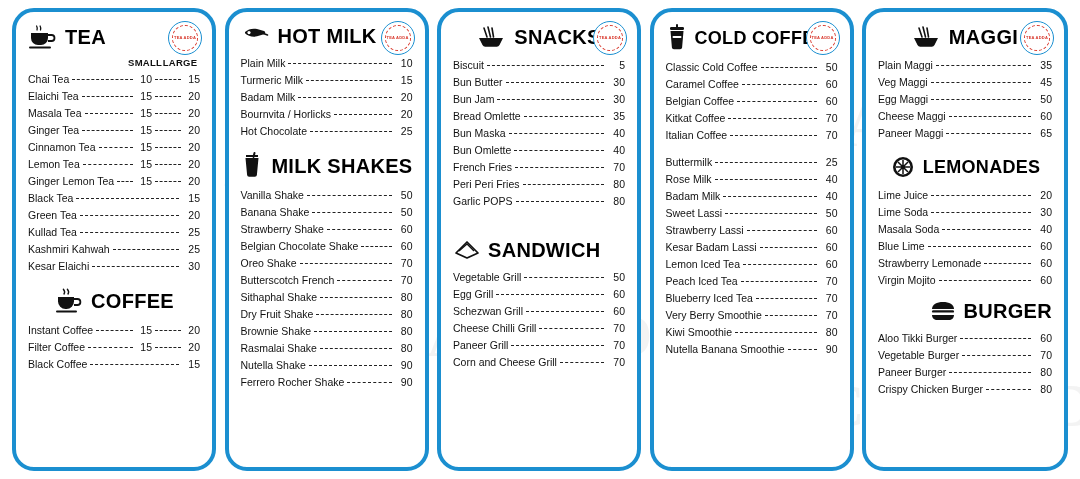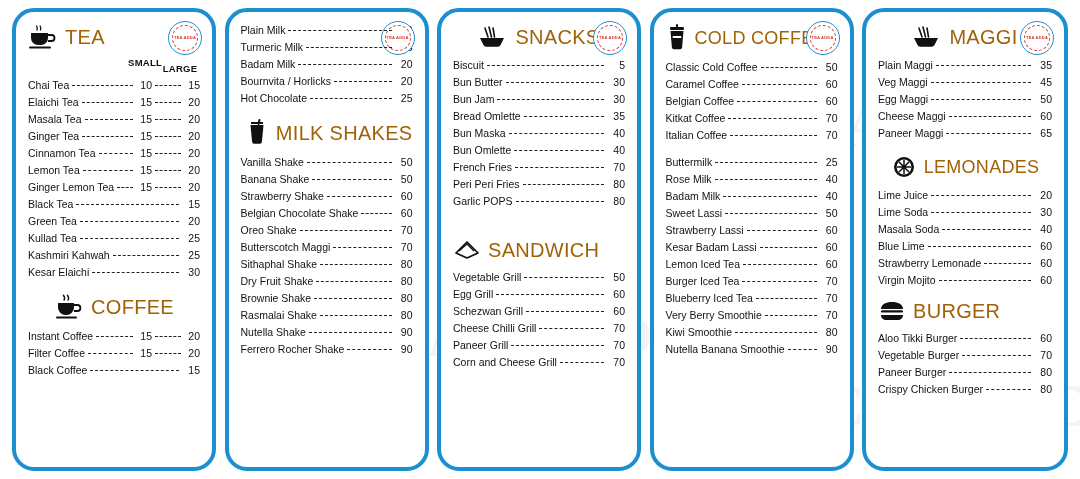--- a/index.html
+++ b/index.html
@@ -67,39 +67,39 @@
 
   .section-head {
     display: flex;
     align-items: center;
     gap: 7px;
     margin: 2px 0 7px 0;
   }
   .section-head .icon { flex: 0 0 auto; display: block; }
   .section-title {
     font-family: "Liberation Sans", sans-serif;
-    font-weight: normal;
+    font-weight: bold;
     font-size: 20px;
-    color: #a16207;
+    color: #000000;
     letter-spacing: .3px;
     white-space: nowrap;
   }
   .section-title.sm { font-size: 18px; }
 
   .colhead {
     display: flex;
     justify-content: flex-end;
     font-size: 9.5px;
     font-weight: bold;
     color: #111;
     margin: 0 2px 3px 0;
     letter-spacing: .3px;
   }
   .colhead .c1 { width: 34px; text-align: center; }
-  .colhead .c2 { width: 36px; text-align: center; margin-top: 6px; }
+  .colhead .c2 { width: 36px; text-align: center; }
 
   .items { margin: 0; padding: 0; list-style: none; }
   .row {
     display: flex;
     align-items: baseline;
     font-size: 10.5px;
     color: #111;
     line-height: 1.62;
     white-space: nowrap;
   }
@@ -267,20 +267,28 @@
     </ul>
   </div>
 
   <div class="panel">
     <div class="seal">
       <div class="seal-ring">
           <div class="seal-txt">TEA ADDA</div>
         </div>
     </div>
 
+    <div class="section-head">
+      <svg class="icon" width="30" height="24" viewBox="0 0 30 24">
+        <path d="M4 8c3-3 8-4 12-3l7 2c1.6.5 1.6 2.8 0 3.3l-7 2c-4 1-9 0-12-3z" fill="#111"></path>
+        <circle cx="8" cy="8.6" r="1.6" fill="#fff"></circle>
+        <path d="M22.5 9.5l4 1.5" stroke="#111" stroke-width="1.6" stroke-linecap="round"></path>
+      </svg>
+      <div class="section-title">HOT MILK</div>
+    </div>
 
     <ul class="items">
       <li class="row">
           <span class="nm">Plain Milk</span>
           <span class="dots"></span>
           <span class="pr">10</span>
         </li>
       <li class="row">
           <span class="nm">Turmeric Milk</span>
           <span class="dots"></span>
@@ -334,21 +342,21 @@
           <span class="nm">Belgian Chocolate Shake</span>
           <span class="dots"></span>
           <span class="pr">60</span>
         </li>
       <li class="row">
           <span class="nm">Oreo Shake</span>
           <span class="dots"></span>
           <span class="pr">70</span>
         </li>
       <li class="row">
-          <span class="nm">Butterscotch Maggi</span>
+          <span class="nm">Butterscotch French</span>
           <span class="dots"></span>
           <span class="pr">70</span>
         </li>
       <li class="row">
           <span class="nm">Sithaphal Shake</span>
           <span class="dots"></span>
           <span class="pr">80</span>
         </li>
       <li class="row">
           <span class="nm">Dry Fruit Shake</span>
@@ -563,21 +571,21 @@
           <span class="nm">Kesar Badam Lassi</span>
           <span class="dots"></span>
           <span class="pr">60</span>
         </li>
       <li class="row">
           <span class="nm">Lemon Iced Tea</span>
           <span class="dots"></span>
           <span class="pr">60</span>
         </li>
       <li class="row">
-          <span class="nm">Burger Iced Tea</span>
+          <span class="nm">Peach Iced Tea</span>
           <span class="dots"></span>
           <span class="pr">70</span>
         </li>
       <li class="row">
           <span class="nm">Blueberry Iced Tea</span>
           <span class="dots"></span>
           <span class="pr">70</span>
         </li>
       <li class="row">
           <span class="nm">Very Berry Smoothie</span>
@@ -679,21 +687,21 @@
         </li>
       <li class="row">
           <span class="nm">Virgin Mojito</span>
           <span class="dots"></span>
           <span class="pr">60</span>
         </li>
     </ul>
 
     <div class="gap" style="height:8px;"></div>
 
-    <div class="section-head" style="justify-content:flex-start;">
+    <div class="section-head" style="justify-content:flex-end;">
       <svg class="icon" width="28" height="24" viewBox="0 0 28 24">
         <path d="M3 10c0-4.4 4.9-7 11-7s11 2.6 11 7z" fill="#111"></path>
         <rect x="3" y="11.2" width="22" height="2.4" rx="1.2" fill="#111"></rect>
         <path d="M3 16h22c0 3-2.3 5-5.3 5H8.3C5.3 21 3 19 3 16z" fill="#111"></path>
       </svg>
       <div class="section-title">BURGER</div>
     </div>
 
     <ul class="items">
       <li class="row">

